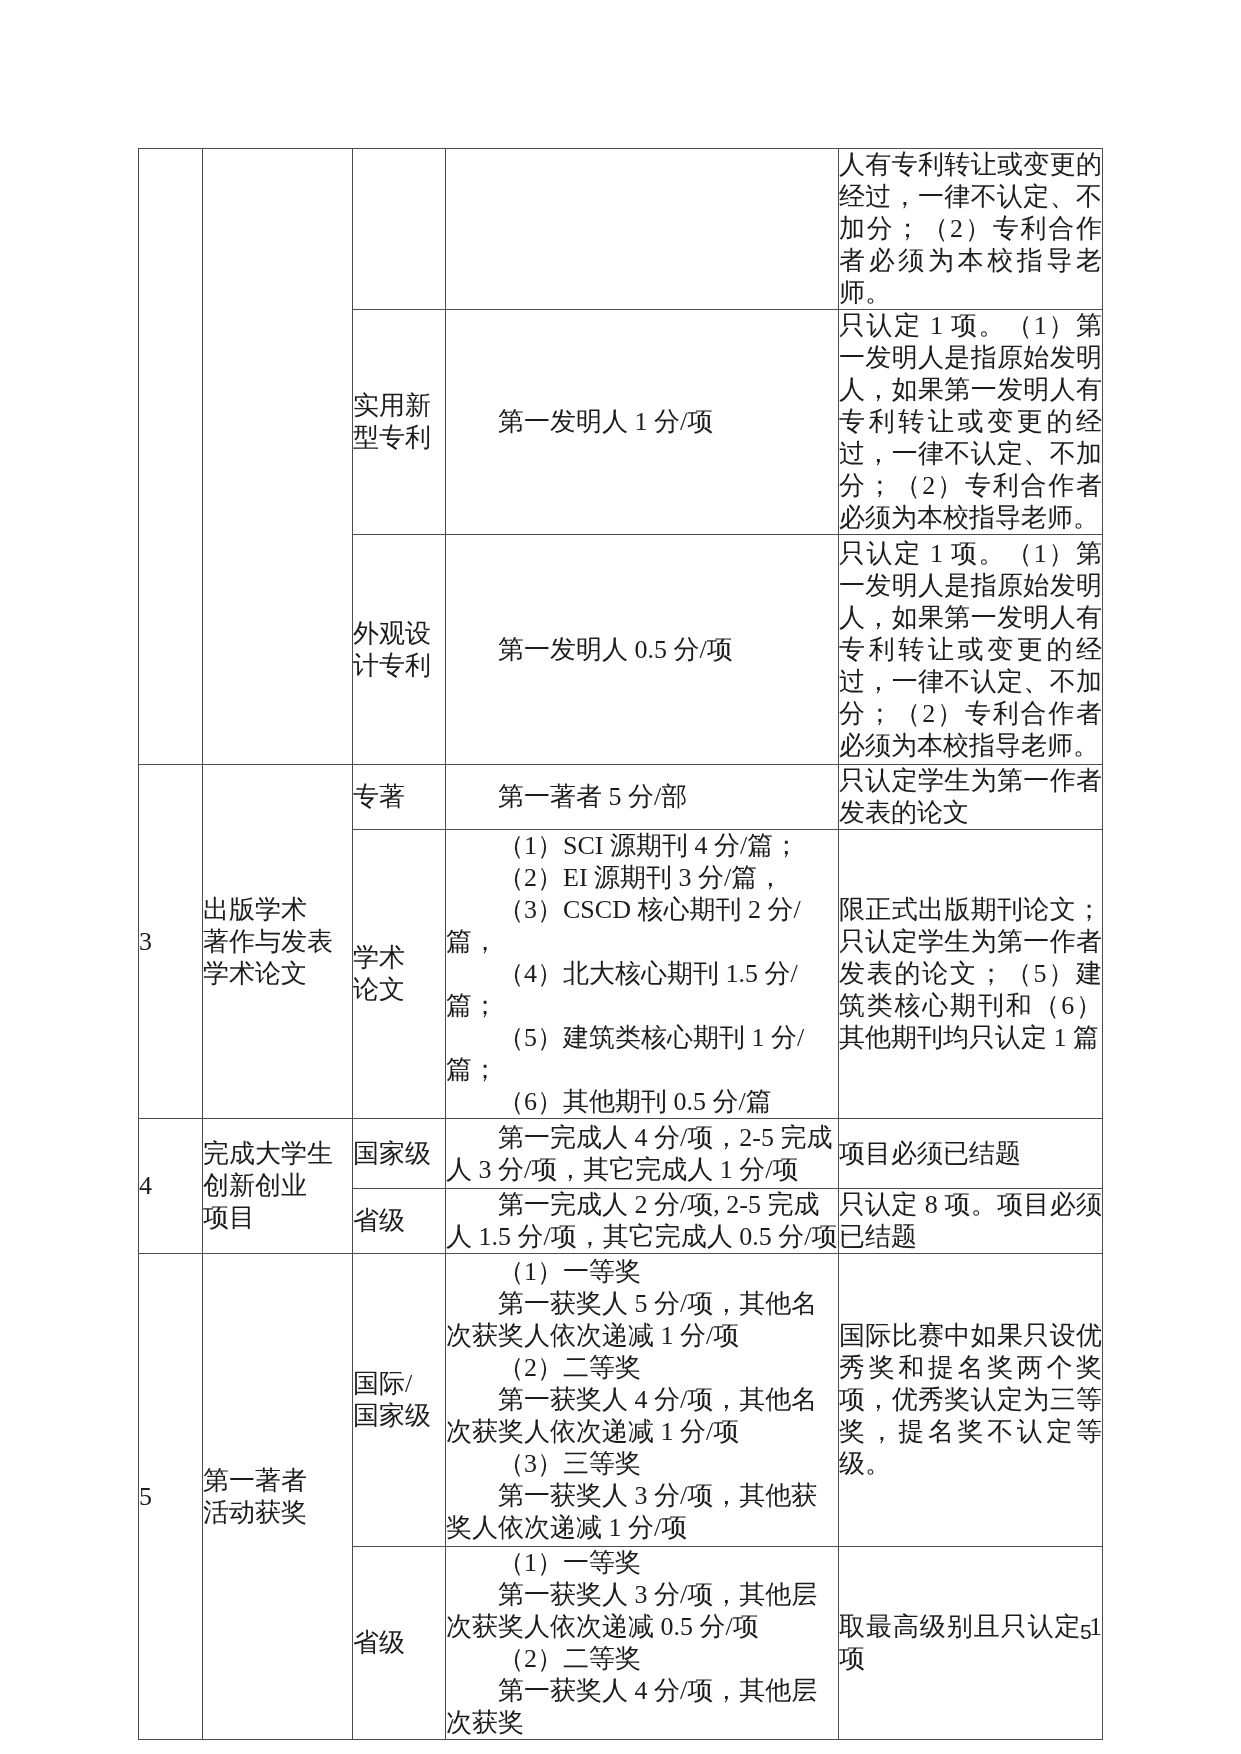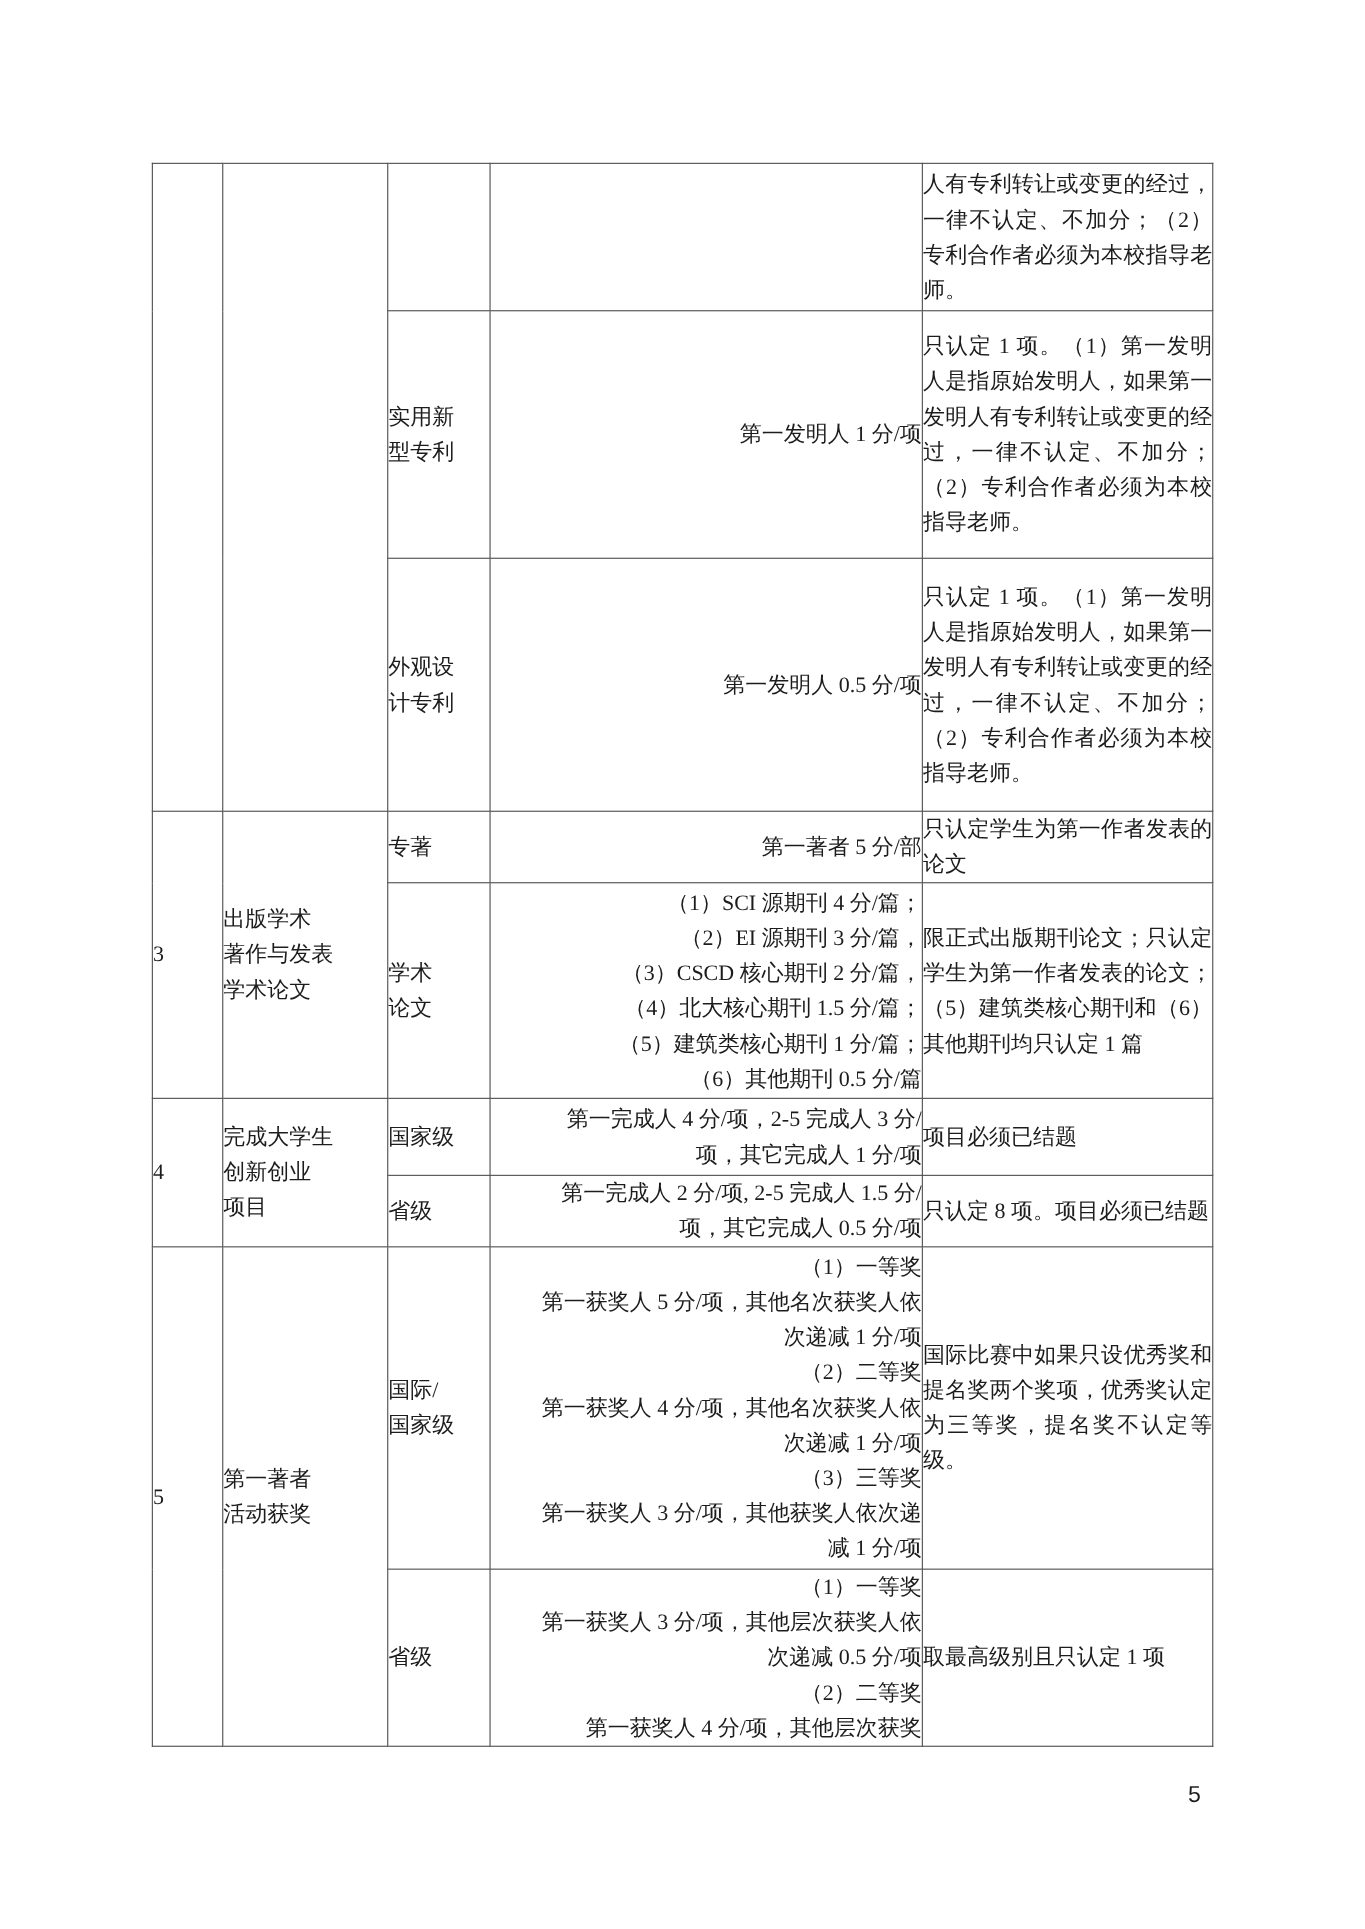--- a/index.html
+++ b/index.html
@@ -24,31 +24,31 @@
     table-layout: fixed;
   }
   table.score col.w-num  { width: 64px; }
   table.score col.w-cat  { width: 150px; }
   table.score col.w-sub  { width: 93px; }
   table.score col.w-score{ width: 393px; }
   table.score col.w-note { width: 264px; }
   table.score td {
     border: 1px solid #4d4d4d;
     padding: 0;
-    font-size: 20px;
+    font-size: 26px;
     line-height: 32px;
     vertical-align: middle;
     overflow: hidden;
   }
   td.c-num, td.c-cat, td.c-sub {
     white-space: pre-line;
   }
   td.c-score {
     padding: 0 8px;
-    text-align: right;
+    text-align: left;
     font-family: Liberation Serif, serif;
   }
   td.c-score p {
     margin: 0;
     text-indent: 2em;
   }
   td.c-note {
     padding: 0 13px;
     text-align: justify;
   }

